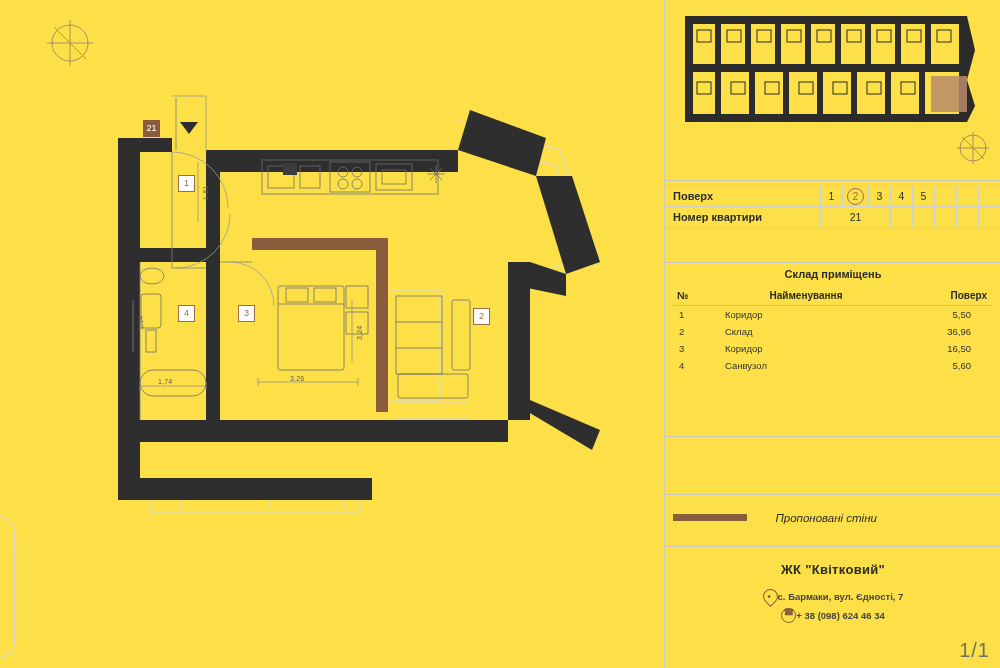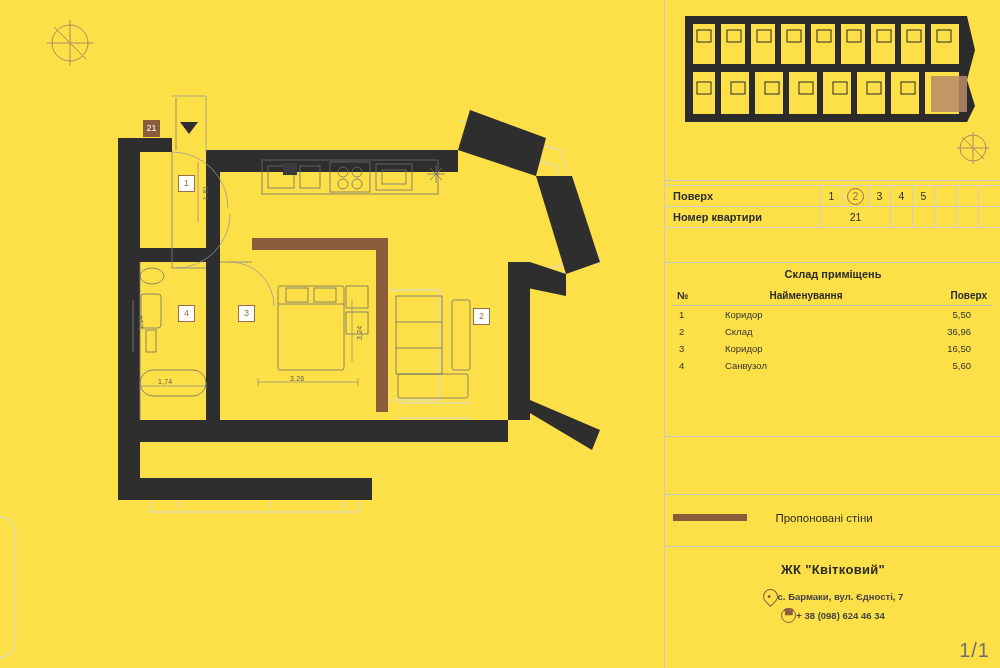--- a/index.html
+++ b/index.html
@@ -155,20 +155,21 @@
   }
   .rule {
     position: absolute;
     background: #c9c9c9;
     height: 1px;
   }
   .legend {
     position: absolute;
     left: 8px; top: 508px;
     width: 320px;
+    font-style: italic;
   }
   .legend-swatch {
     display: inline-block;
     width: 74px; height: 7px;
     background: #8a5c3b;
     vertical-align: middle;
   }
   .legend-text {
     display: inline-block;
     margin-left: 24px;

